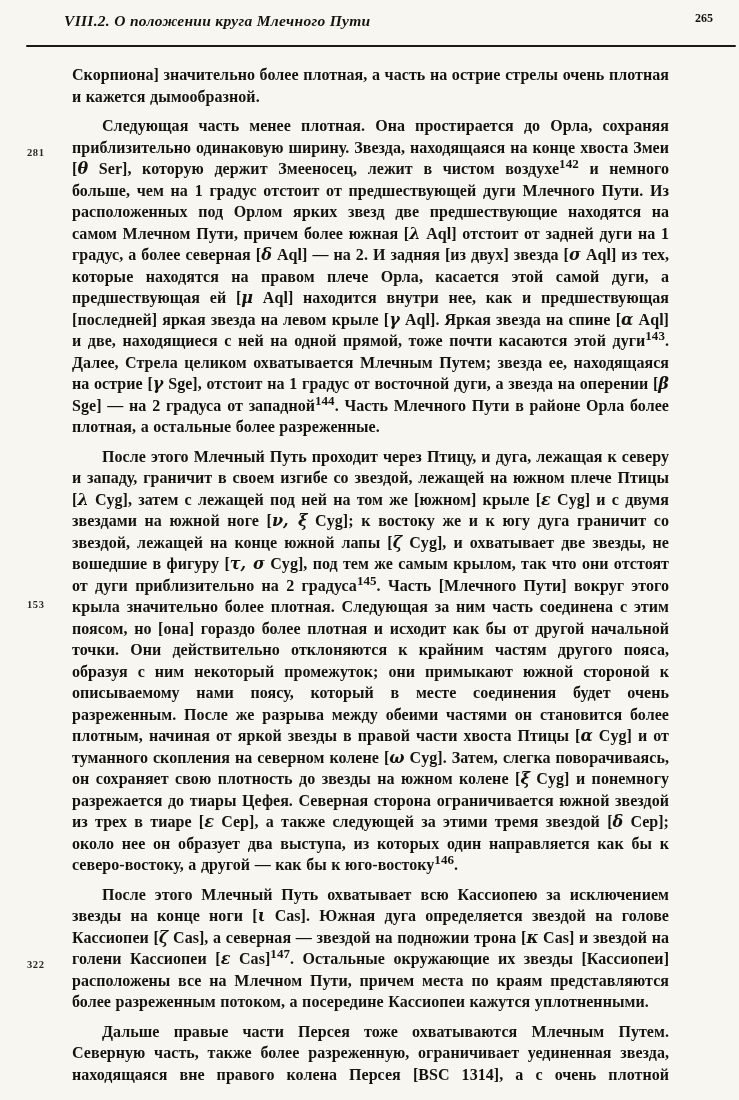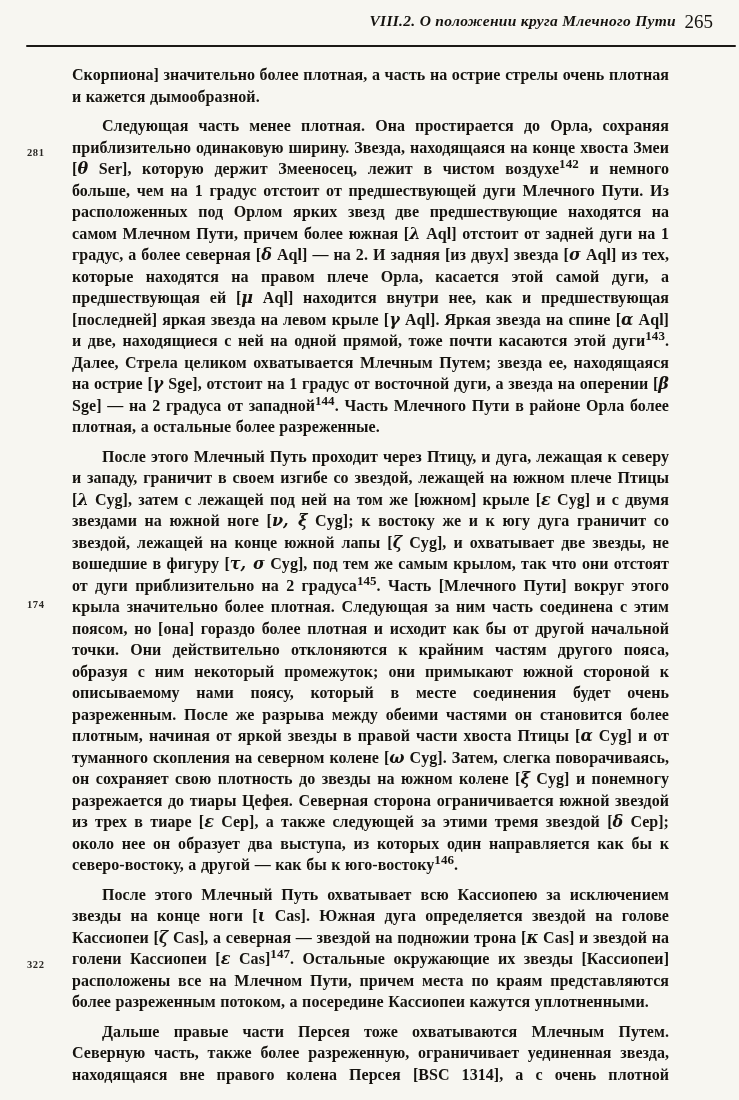--- a/index.html
+++ b/index.html
@@ -6,28 +6,28 @@
   .page{
     position:relative;
     width:739px;height:1100px;
     background:#f7f6f1;
     overflow:hidden;
     font-family:"Liberation Serif","DejaVu Serif",serif;
     color:#15130f;
   }
   .running-header{
     position:absolute;top:12px;left:64px;width:612px;
-    text-align:right;
+    text-align:left;
     font-style:italic;font-weight:bold;
     font-size:15.5px;letter-spacing:0.3px;
     white-space:nowrap;
   }
   .page-number{
     position:absolute;top:11px;right:26px;
-    font-weight:normal;font-size:19px;margin-left:20px;
+    font-weight:bold;font-size:12px;margin-left:20px;
   }
   .header-rule{
     position:absolute;top:45px;left:26px;width:710px;height:2.4px;
     background:#1b1916;border-radius:2px;
   }
   .text-column{
     position:absolute;top:56px;left:64px;width:613px;
     font-size:16px;line-height:21.5px;
     font-weight:bold;
     text-align:justify;
@@ -47,21 +47,21 @@
 </style>
 </head>
 <body>
 
 <div class="page">
   <div class="running-header">VIII.2.  О  положении  круга  Млечного  Пути</div>
   <div class="page-number">265</div>
   <div class="header-rule"></div>
   <div id="margin-numbers">
       <span class="margin-number" style="top: 147px;">281</span>
-      <span class="margin-number" style="top: 599px;">174</span>
+      <span class="margin-number" style="top: 599px;">153</span>
       <span class="margin-number" style="top: 959px;">322</span>
     </div>
   <div class="text-column" id="text-column">
       <p class="para"><span>Скорпиона] значительно более плотная, а часть на острие стрелы очень плотная и кажется дымообразной.</span></p>
       <p class="para indent"><span>Следующая часть менее плотная. Она простирается до Орла, сохраняя приблизительно одинаковую ширину. Звезда, находящаяся на конце хвоста Змеи [</span><span class="greek">θ</span><span> Ser], которую держит Змееносец, лежит в чистом воздухе</span><sup class="fnote">142</sup><span> и немного больше, чем на 1 градус отстоит от предшествующей дуги Млечного Пути. Из расположенных под Орлом ярких звезд две предшествующие находятся на самом Млечном Пути, причем более южная [</span><span class="greek">λ</span><span> Aql] отстоит от задней дуги на 1 градус, а более северная [</span><span class="greek">δ</span><span> Aql] — на 2. И задняя [из двух] звезда [</span><span class="greek">σ</span><span> Aql] из тех, которые находятся на правом плече Орла, касается этой самой дуги, а предшествующая ей [</span><span class="greek">μ</span><span> Aql] находится внутри нее, как и предшествующая [последней] яркая звезда на левом крыле [</span><span class="greek">γ</span><span> Aql]. Яркая звезда на спине [</span><span class="greek">α</span><span> Aql] и две, находящиеся с ней на одной прямой, тоже почти касаются этой дуги</span><sup class="fnote">143</sup><span>. Далее, Стрела целиком охватывается Млечным Путем; звезда ее, находящаяся на острие [</span><span class="greek">γ</span><span> Sge], отстоит на 1 градус от восточной дуги, а звезда на оперении [</span><span class="greek">β</span><span> Sge] — на 2 градуса от западной</span><sup class="fnote">144</sup><span>. Часть Млечного Пути в районе Орла более плотная, а остальные более разреженные.</span></p>
       <p class="para indent"><span>После этого Млечный Путь проходит через Птицу, и дуга, лежащая к северу и западу, граничит в своем изгибе со звездой, лежащей на южном плече Птицы [</span><span class="greek">λ</span><span> Cyg], затем с лежащей под ней на том же [южном] крыле [</span><span class="greek">ε</span><span> Cyg] и с двумя звездами на южной ноге [</span><span class="greek">ν, ξ</span><span> Cyg]; к востоку же и к югу дуга граничит со звездой, лежащей на конце южной лапы [</span><span class="greek">ζ</span><span> Cyg], и охватывает две звезды, не вошедшие в фигуру [</span><span class="greek">τ, σ</span><span> Cyg], под тем же самым крылом, так что они отстоят от дуги приблизительно на 2 градуса</span><sup class="fnote">145</sup><span>. Часть [Млечного Пути] вокруг этого крыла значительно более плотная. Следующая за ним часть соединена с этим поясом, но [она] гораздо более плотная и исходит как бы от другой начальной точки. Они действительно отклоняются к крайним частям другого пояса, образуя с ним некоторый промежуток; они примыкают южной стороной к описываемому нами поясу, который в месте соединения будет очень разреженным. После же разрыва между обеими частями он становится более плотным, начиная от яркой звезды в правой части хвоста Птицы [</span><span class="greek">α</span><span> Cyg] и от туманного скопления на северном колене [</span><span class="greek">ω</span><span> Cyg]. Затем, слегка поворачиваясь, он сохраняет свою плотность до звезды на южном колене [</span><span class="greek">ξ</span><span> Cyg] и понемногу разрежается до тиары Цефея. Северная сторона ограничивается южной звездой из трех в тиаре [</span><span class="greek">ε</span><span> Cep], а также следующей за этими тремя звездой [</span><span class="greek">δ</span><span> Cep]; около нее он образует два выступа, из которых один направляется как бы к северо-востоку, а другой — как бы к юго-востоку</span><sup class="fnote">146</sup><span>.</span></p>
       <p class="para indent"><span>После этого Млечный Путь охватывает всю Кассиопею за исключением звезды на конце ноги [</span><span class="greek">ι</span><span> Cas]. Южная дуга определяется звездой на голове Кассиопеи [</span><span class="greek">ζ</span><span> Cas], а северная — звездой на подножии трона [</span><span class="greek">κ</span><span> Cas] и звездой на голени Кассиопеи [</span><span class="greek">ε</span><span> Cas]</span><sup class="fnote">147</sup><span>. Остальные окружающие их звезды [Кассиопеи] расположены все на Млечном Пути, причем места по краям представляются более разреженным потоком, а посередине Кассиопеи кажутся уплотненными.</span></p>
       <p class="para indent cont-next"><span>Дальше правые части Персея тоже охватываются Млечным Путем. Северную часть, также более разреженную, ограничивает уединенная звезда, находящаяся вне правого колена Персея [BSC 1314], а с очень плотной</span></p>
     </div>
 </div>

